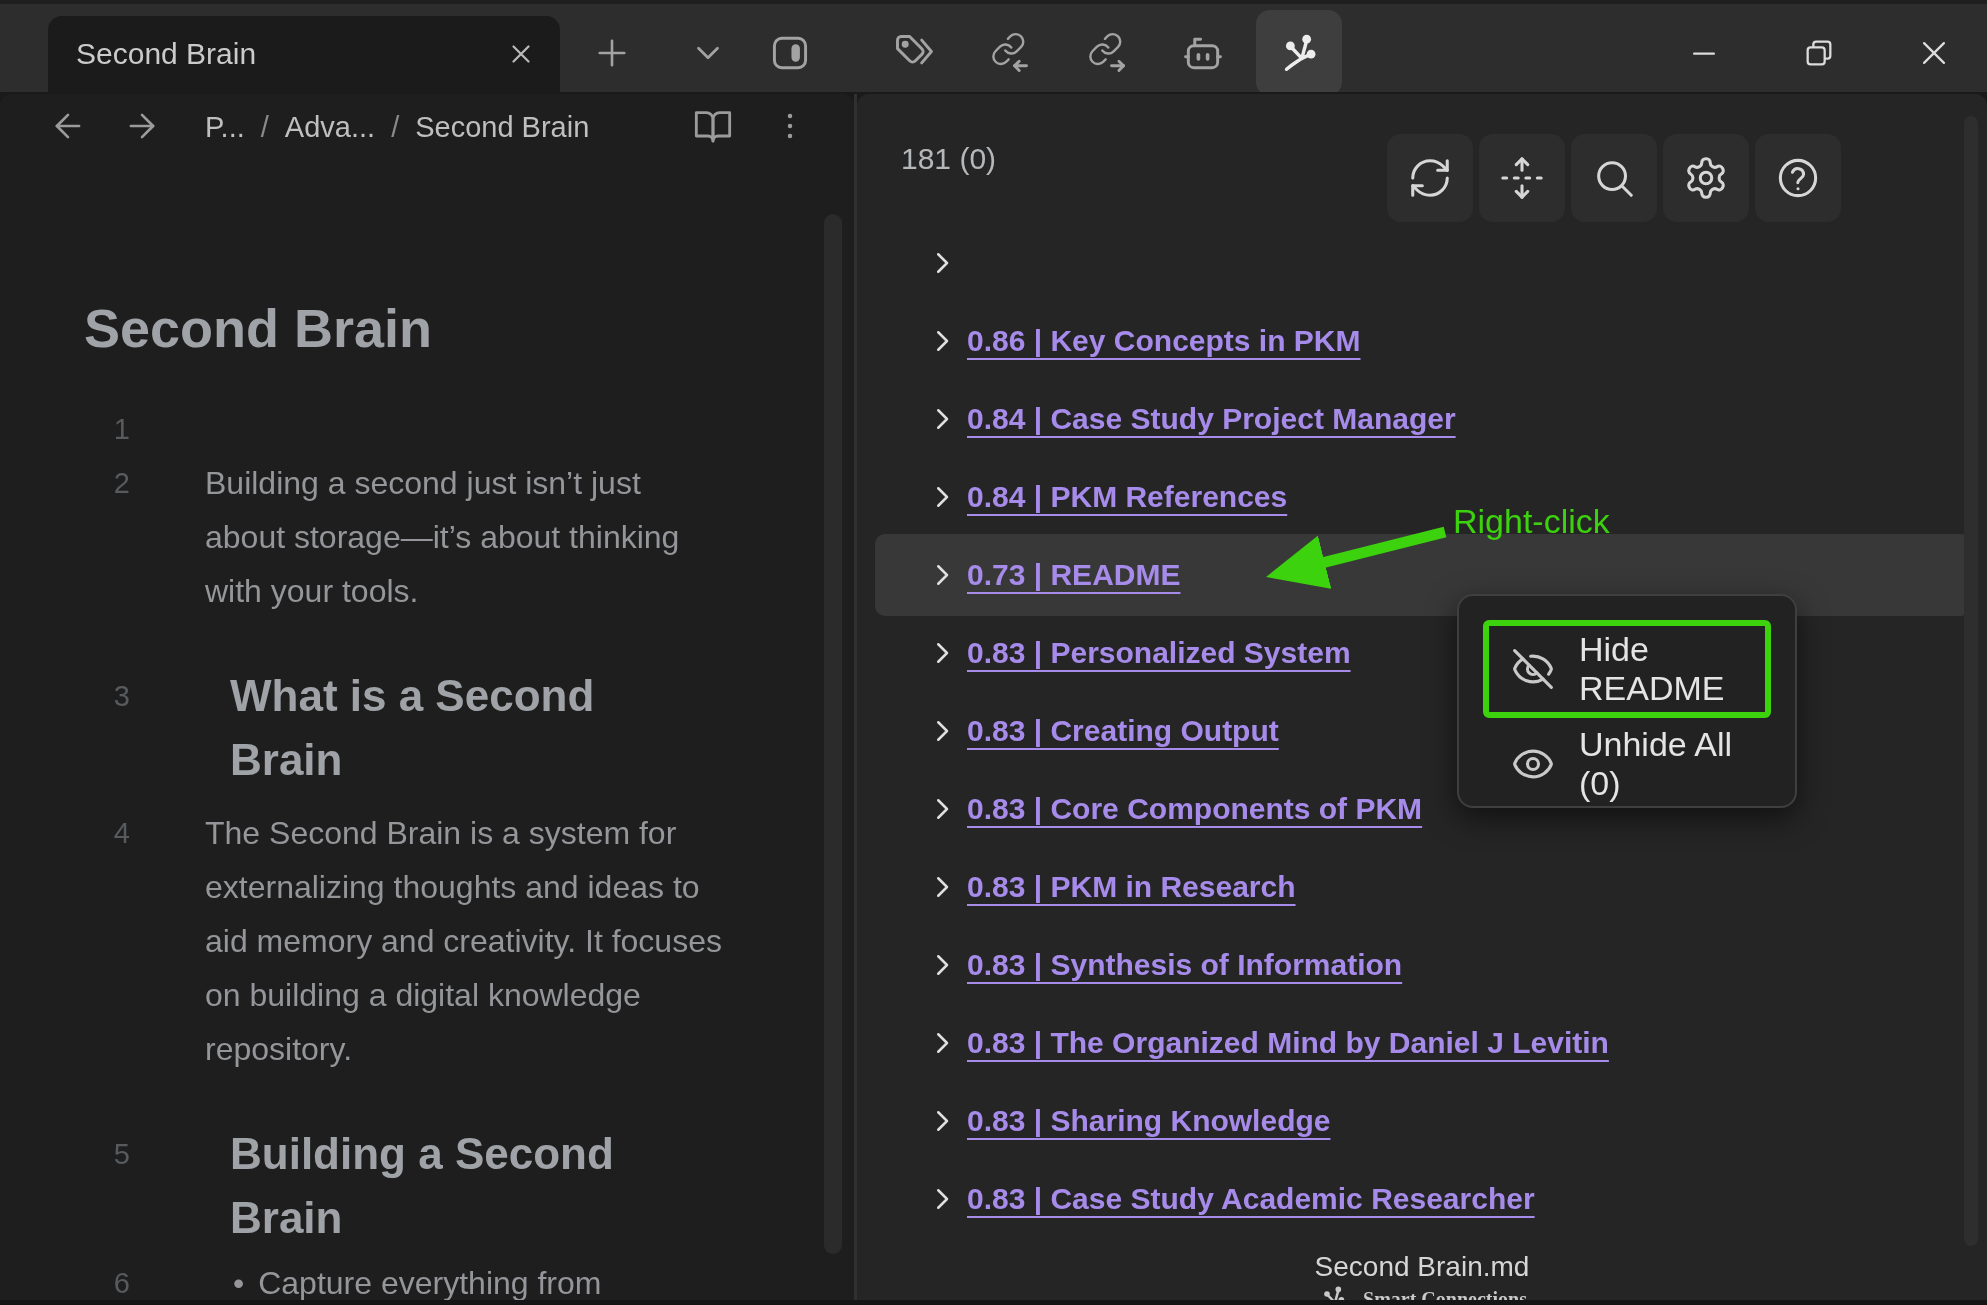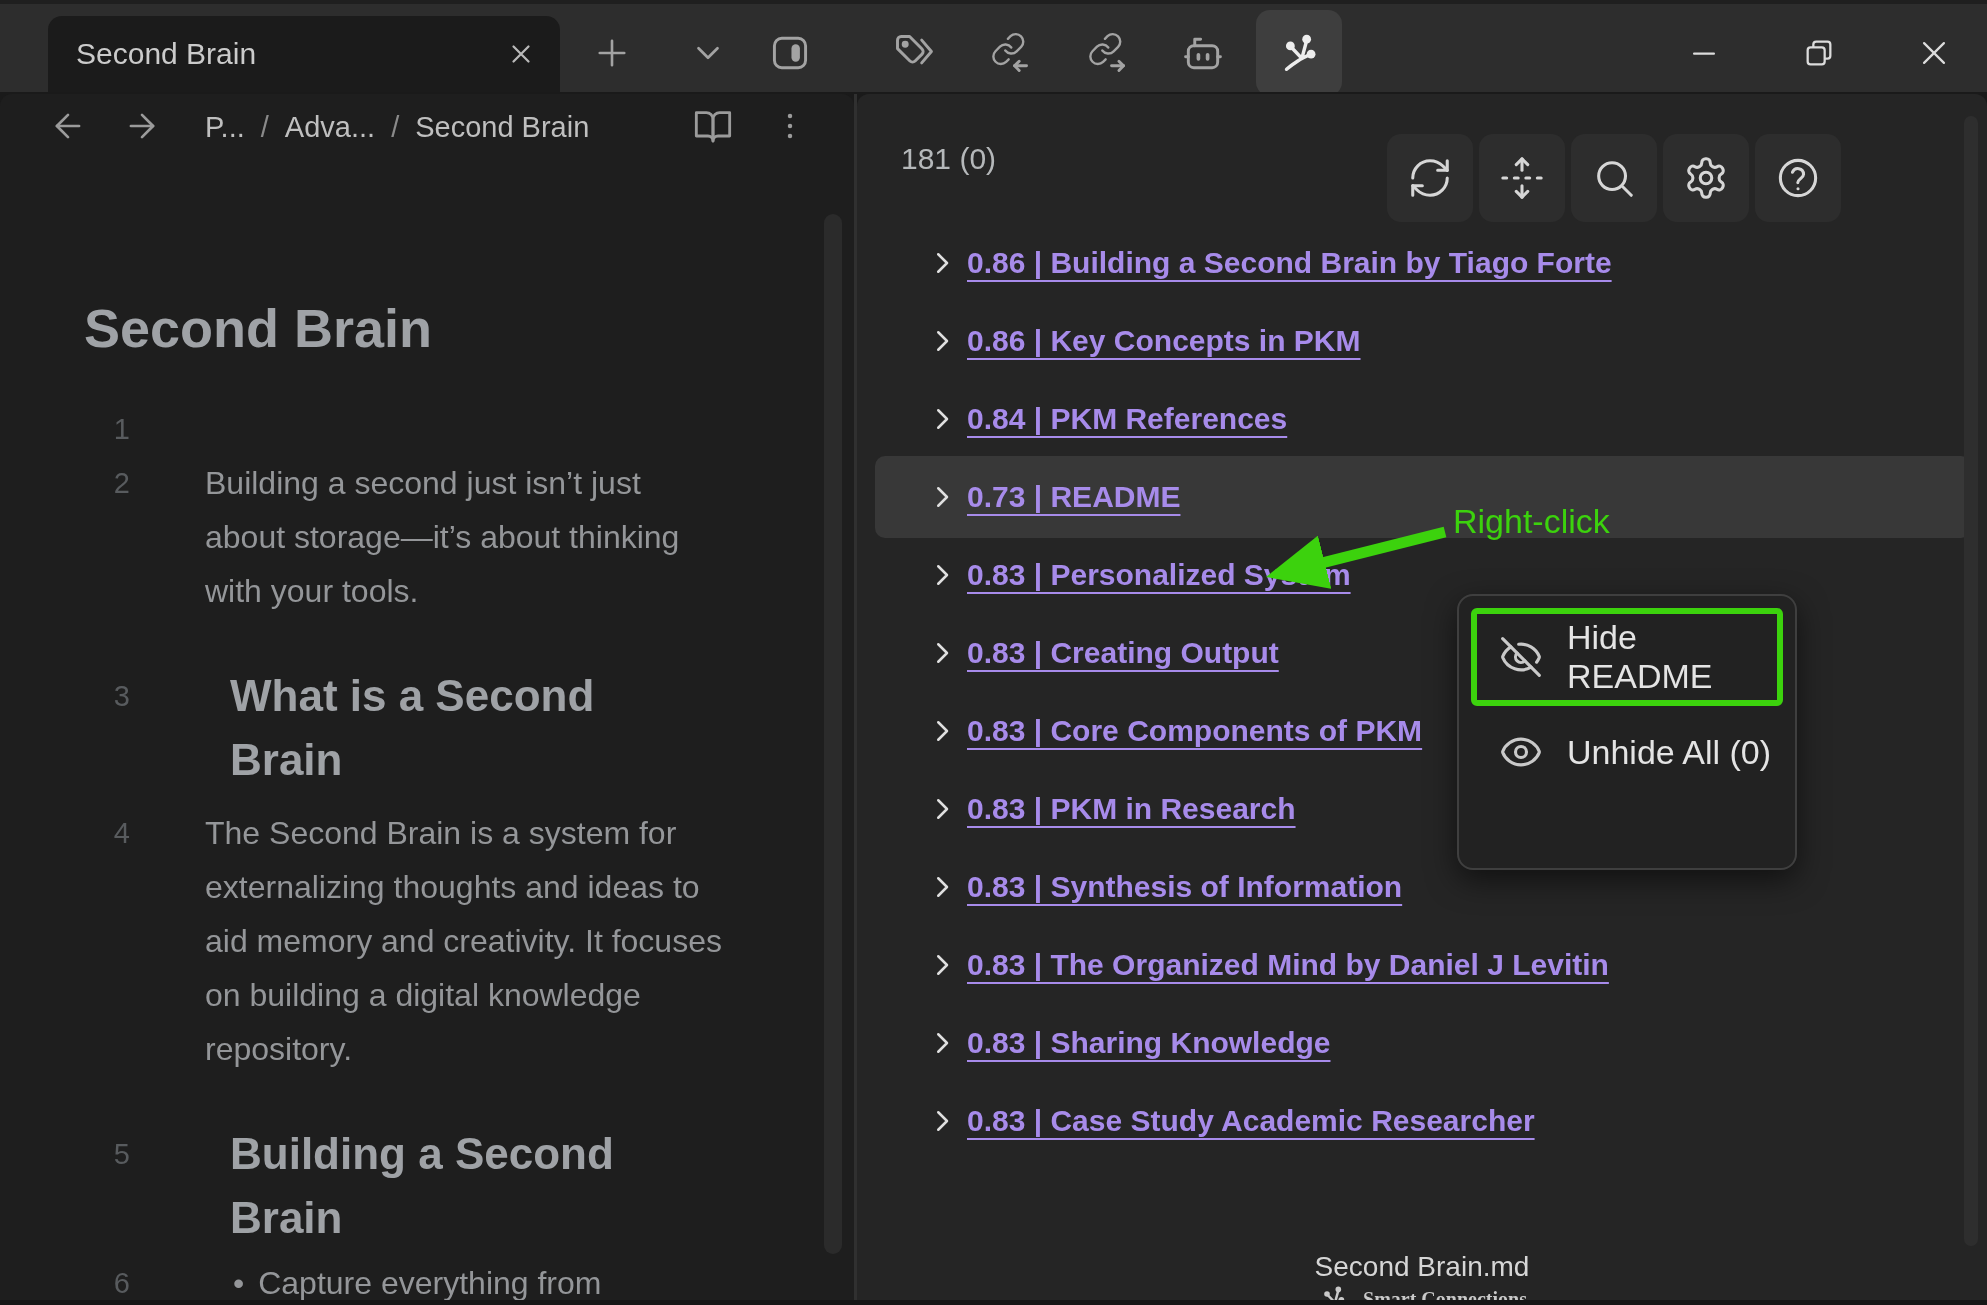--- a/index.html
+++ b/index.html
@@ -71,22 +71,22 @@
   .sc-scrollbar { position:absolute; right:9px; top:22px; width:14px; height:1130px;
                   background:#2e2e2e; border-radius:7px; }
   .sc-footer { position:absolute; left:0; right:0; bottom:0; height:54px; display:flex; align-items:center;
                padding:0 16px; background:#252525;flex-direction:column; }
   .sc-file { font-size:28px; color:#d6d6d6; flex:1; }
   .sc-brand { display:flex; align-items:center; gap:14px; color:#c9c9c9; }
   .sc-brand-label { font-size:20px; font-weight:bold; text-decoration:underline;
                     text-decoration-thickness:3px; text-underline-offset:6px;font-family:Liberation Serif, serif; }
 
   
-  #context-menu { position:absolute; left:1457px; top:594px; width:340px; height:276px; background:#222222;
-                  border:2px solid #3f3f3f; border-radius:16px; padding:12px; z-index:50;
+  #context-menu { position:absolute; left:1457px; top:594px; width:340px; height:214px; background:#222222;
+                  border:2px solid #3f3f3f; border-radius:16px; padding:24px; z-index:50;
                   box-shadow:0 10px 30px rgba(0,0,0,.55); }
   .menu-item { display:flex; align-items:center; gap:24px; color:#e4e4e4; font-size:34px; }
   .menu-item.hl-green { height:98px; border:6px solid #3cd20d; border-radius:6px; padding-left:22px; }
   .menu-item.plain { height:92px; padding-left:28px; }
   .menu-ic { display:flex; align-items:center; color:#c9c9c9; }
 
   
   #annot-arrow { position:absolute; left:1230px; top:495px; z-index:40; pointer-events:none; }
   #annot-label { position:absolute; left:1453px; top:502px; font-size:34px; color:#3cd20d; z-index:40; }
 
@@ -300,29 +300,36 @@
           </svg>
       </div>
 
       <div class="sc-list">
         <div class="crow">
             <span class="chev">
               <svg width="30" height="30" viewBox="0 0 24 24" fill="none" stroke="currentColor" stroke-width="2" stroke-linecap="round" stroke-linejoin="round">
                 <path d="M9 5l7 7-7 7"></path>
               </svg>
             </span>
-            <a class="clink">0.86 | Building a Second Brain by Tiago Forte</a>
           </div>
         <div class="crow">
             <span class="chev">
               <svg width="30" height="30" viewBox="0 0 24 24" fill="none" stroke="currentColor" stroke-width="2" stroke-linecap="round" stroke-linejoin="round">
                 <path d="M9 5l7 7-7 7"></path>
               </svg>
             </span>
             <a class="clink">0.86 | Key Concepts in PKM</a>
+          </div>
+        <div class="crow">
+            <span class="chev">
+              <svg width="30" height="30" viewBox="0 0 24 24" fill="none" stroke="currentColor" stroke-width="2" stroke-linecap="round" stroke-linejoin="round">
+                <path d="M9 5l7 7-7 7"></path>
+              </svg>
+            </span>
+            <a class="clink">0.84 | Case Study Project Manager</a>
           </div>
         <div class="crow">
             <span class="chev">
               <svg width="30" height="30" viewBox="0 0 24 24" fill="none" stroke="currentColor" stroke-width="2" stroke-linecap="round" stroke-linejoin="round">
                 <path d="M9 5l7 7-7 7"></path>
               </svg>
             </span>
             <a class="clink">0.84 | PKM References</a>
           </div>
         <div class="crow hl">

